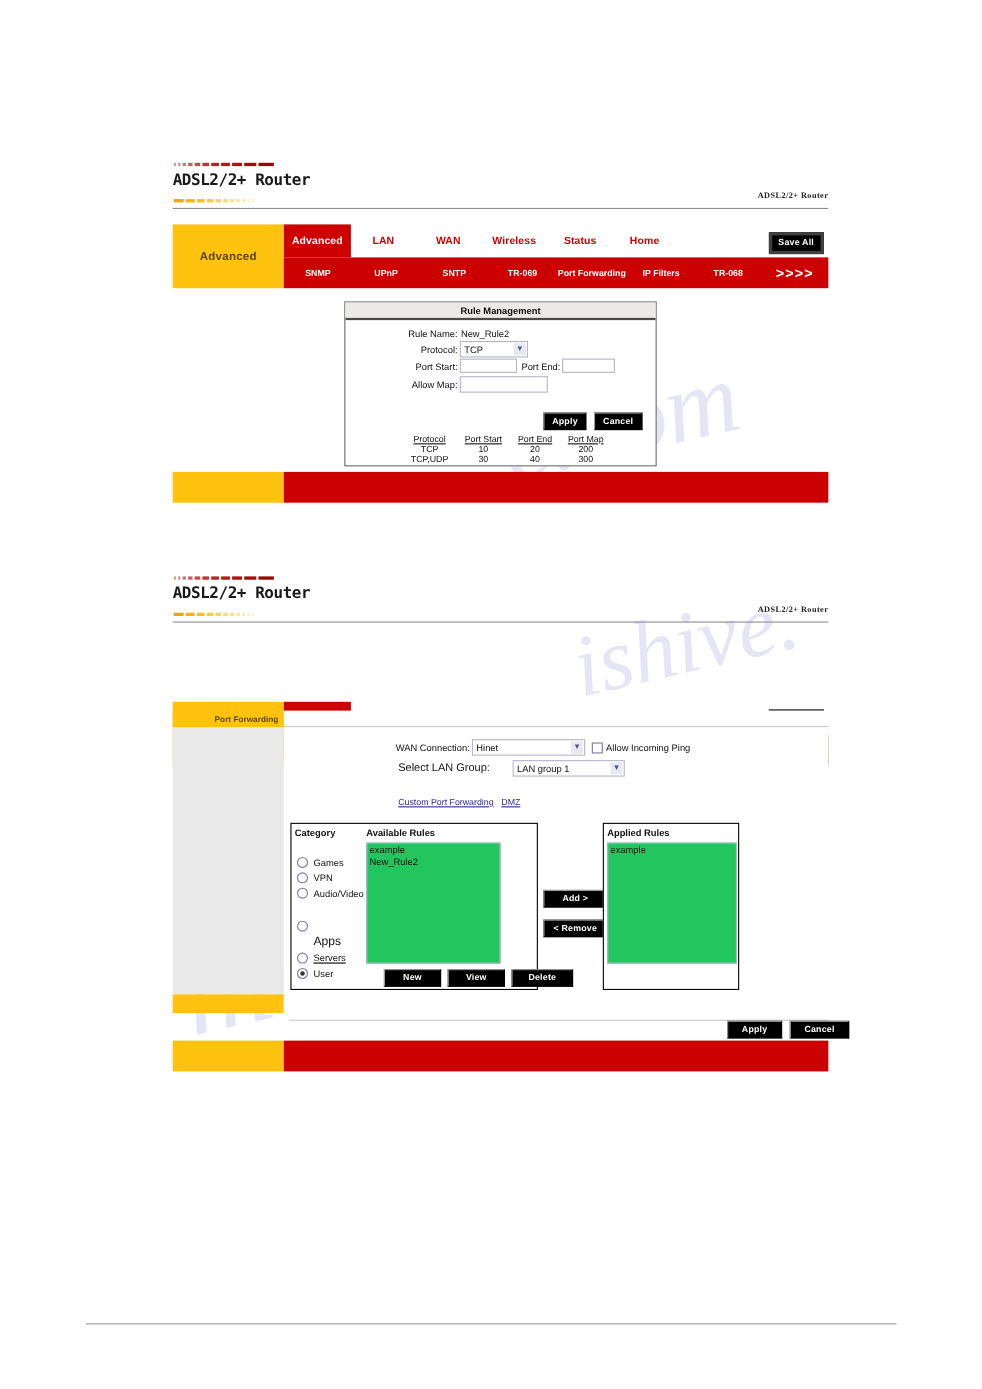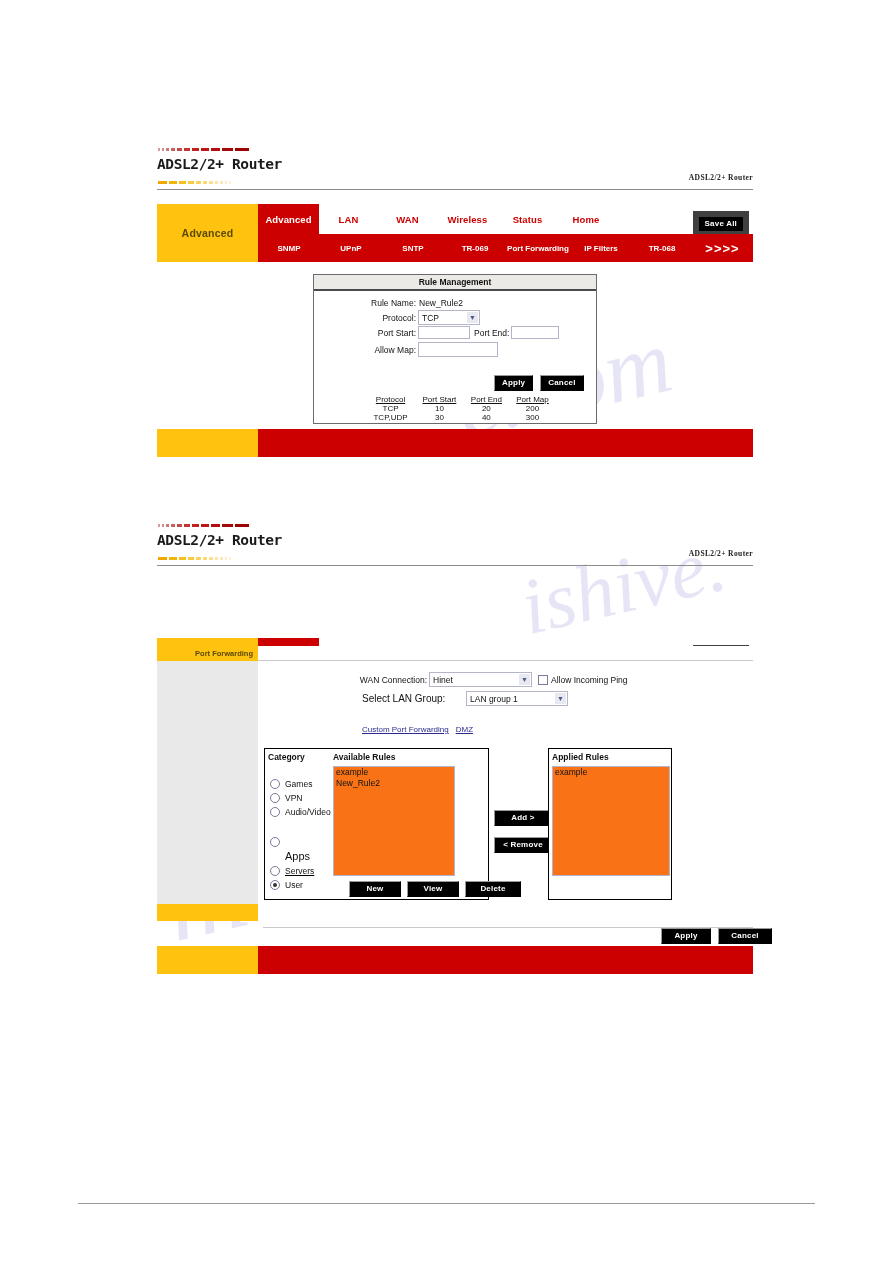--- a/index.html
+++ b/index.html
@@ -53,21 +53,21 @@
   }
   .nav .botrow .sub{
     height:28px;display:flex;align-items:center;justify-content:center;text-align:center;
     font-size:8px;font-weight:bold;color:#ffffff;line-height:9px;
   }
   .nav .botrow .sub.active{background:#000000;}
   .nav .botrow .sub.arrows{font-size:13px;letter-spacing:1px;font-weight:bold;}
   .saveall{
     position:absolute;right:4px;top:7px;
     background:#000;color:#fff;font-size:8px;font-weight:bold;
-    padding:2px 6px 3px 6px;border:6px solid #404040;letter-spacing:0.2px;margin-left:16px;
+    padding:2px 6px 3px 6px;border:3px solid #404040;letter-spacing:0.2px;margin-left:16px;
   }
 
   
   .btn{
     display:inline-flex;align-items:center;justify-content:center;
     background:#000;color:#fff;font-size:8px;font-weight:bold;
     border-top:1px solid #9a9a9a;border-left:1px solid #9a9a9a;
     border-right:1px solid #000;border-bottom:1px solid #000;
     padding:2px 7px 3px 7px;white-space:nowrap;letter-spacing:0.2px;
   }
@@ -108,21 +108,21 @@
   .pf-main{position:absolute;left:101px;top:0;width:495px;background:#fff;}
   .rule-hr{position:absolute;height:1px;background:#c9c9c9;}
 
   .chk{width:8px;height:8px;border:1px solid #7a7a9a;background:#fff;display:inline-block;}
   .radio{width:8px;height:8px;border:1px solid #7a7a9a;border-radius:50%;background:#fff;
     display:inline-block;position:relative;}
   .radio.on::after{content:"";position:absolute;left:2px;top:2px;width:4px;height:4px;
     border-radius:50%;background:#333;}
   .lnk{font-size:8px;color:#2b2b8f;text-decoration:underline;cursor:pointer;}
 
-  .listbox{background:#f97316;border:1px solid #b5b5c9;overflow:hidden;}
+  .listbox{background:#22c55e;border:1px solid #b5b5c9;overflow:hidden;}
   .listbox div{font-size:8.5px;color:#111;line-height:11px;padding-left:2px;}
 
   .panel{border:1px solid #000;background:#fff;}
   .panel-lbl{font-size:8.5px;font-weight:bold;color:#111;}
 
   
   .strip-y{position:absolute;background:#FFC20E;}
   .strip-r{position:absolute;background:#CC0000;}
 
   

